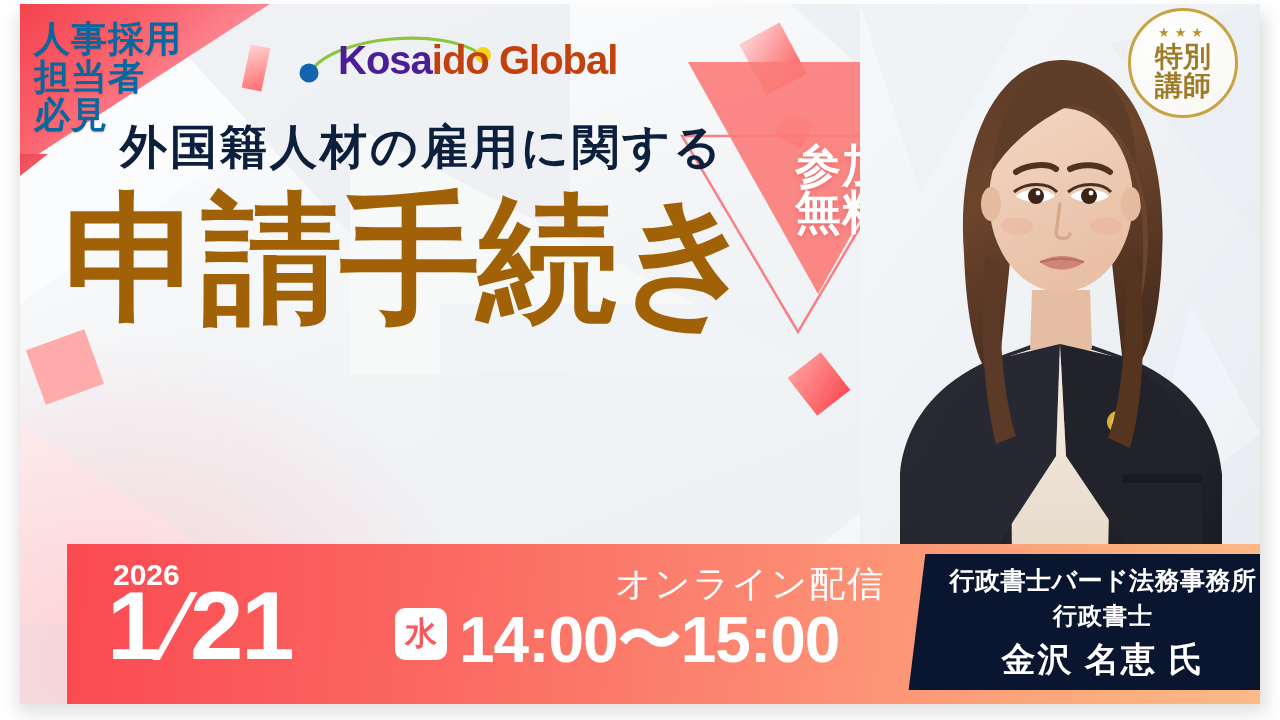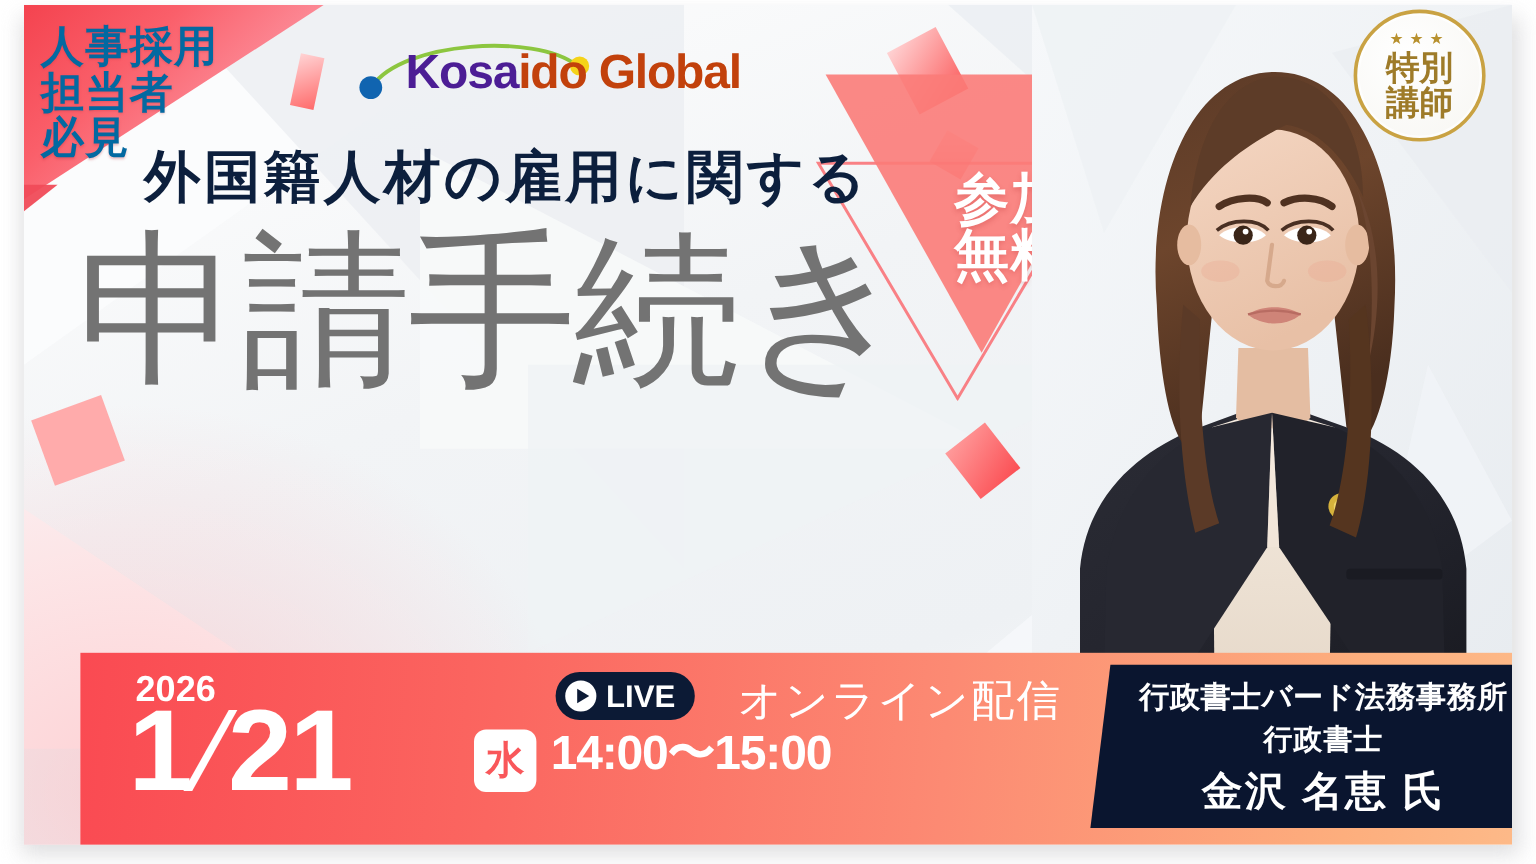--- a/index.html
+++ b/index.html
@@ -139,22 +139,22 @@
 
   
   .subtitle{
     position:absolute; left:100px; top:112px;
     font-size:47px; font-weight:bold;
     color:#0c1f3d; letter-spacing:3px;
     white-space:nowrap;
   }
   .title1{
     position:absolute; left:44px; top:185px;
-    font-size:140px; font-weight:normal;
-    color:#737373; letter-spacing:-2px;
+    font-size:140px; font-weight:bold;
+    color:#a16207; letter-spacing:-2px;
     line-height:1; white-space:nowrap;
   }
   .title2{
     position:absolute; left:42px; top:355px;
     font-size:140px; font-weight:bold;
     color:#0c1c38; letter-spacing:-3px;
     line-height:1; white-space:nowrap;
   }
 
   
@@ -239,21 +239,21 @@
   .live-label{
     color:#ffffff; font-weight:bold; font-size:26px; letter-spacing:0px;
   }
   .online-label{
     position:absolute; left:160px; top:8px;
     color:#ffffff; font-weight:normal; font-size:36px;
     letter-spacing:2px; white-space:nowrap;
   }
   .time-label{
     position:absolute; left:4px; top:56px;
-    color:#ffffff; font-weight:bold; font-size:40px;
+    color:#ffffff; font-weight:bold; font-size:64px;
     letter-spacing:-1px; line-height:1; white-space:nowrap;
   }
 
   .speaker-panel{
     position:absolute; right:18px; top:10px;
     width:372px; height:136px;
     background:#0a152f;
     transform:skewX(-7deg);
   }
   .speaker-inner{
@@ -419,26 +419,20 @@
 
     <div class="bottom-bar">
 
       <div class="date-block">
         <div class="date-year">2026</div>
         <div class="date-main"><span>1</span><span class="date-slash">/</span><span>21</span></div>
         <div class="dow-box">水</div>
       </div>
 
       <div class="live-block">
-        <div class="live-pill">
-          <span class="live-play">
-              <i></i>
-            </span>
-          <span class="live-label">LIVE</span>
-        </div>
         <div class="online-label">オンライン配信</div>
         <div class="time-label">14:00〜15:00</div>
       </div>
 
       <div class="speaker-panel">
         <div class="speaker-inner">
           <div class="sp-office">行政書士バード法務事務所</div>
           <div class="sp-role">行政書士</div>
           <div class="sp-name">金沢 名恵 氏</div>
         </div>

